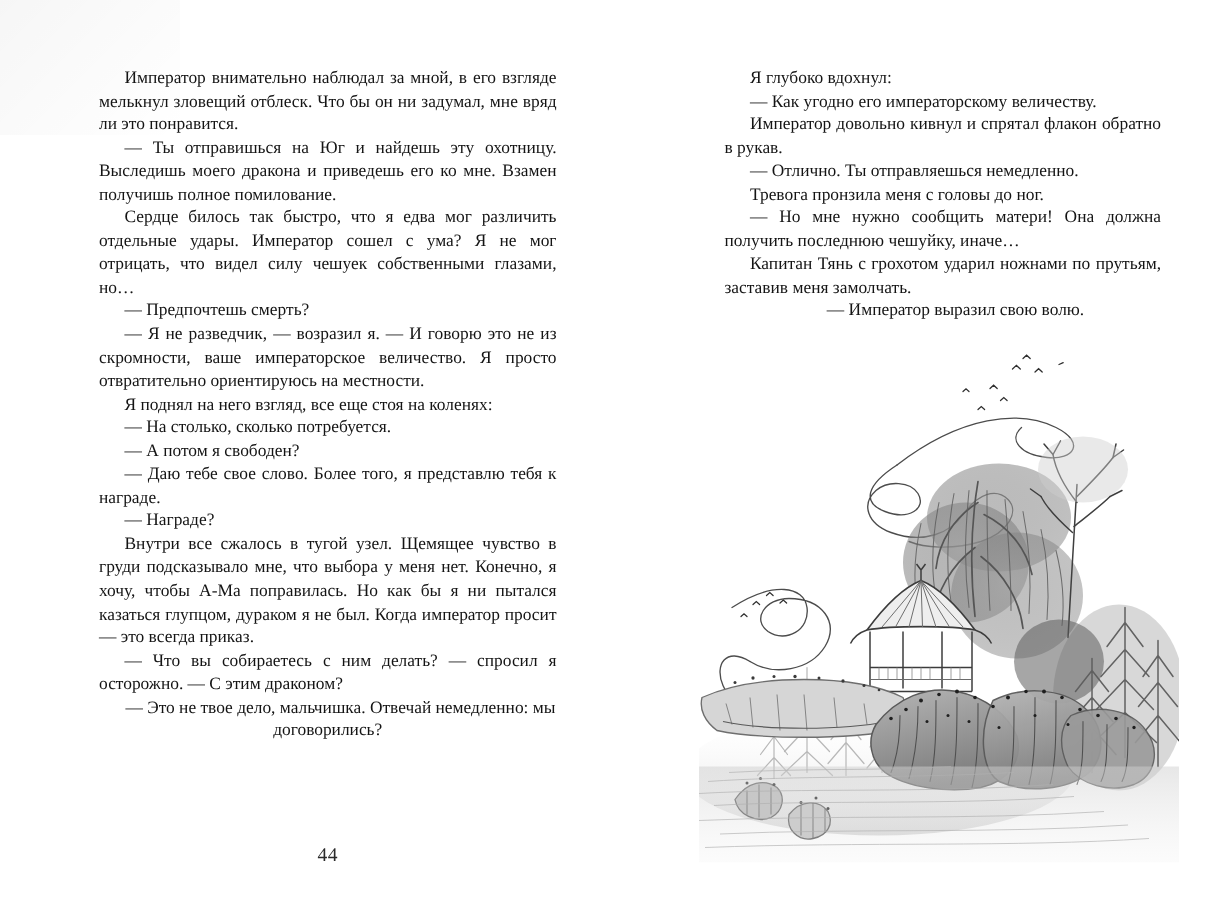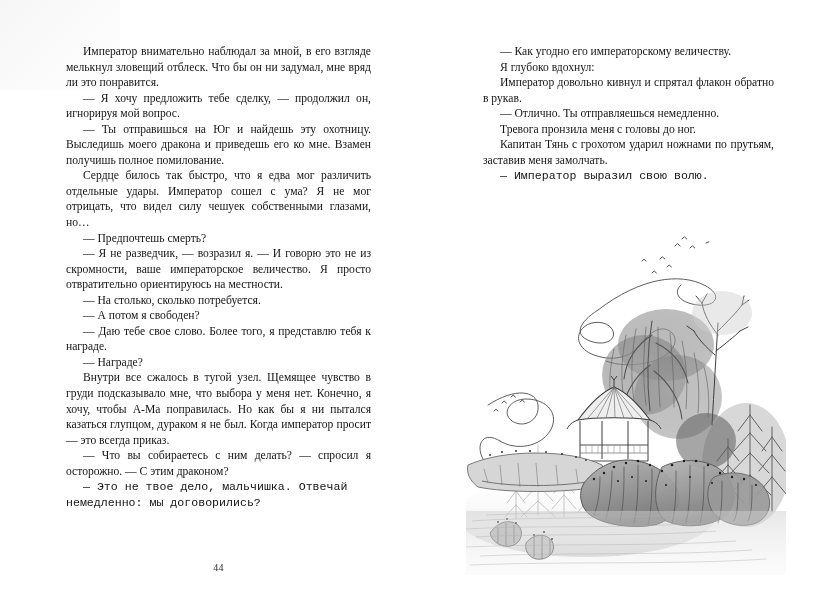--- a/index.html
+++ b/index.html
@@ -46,30 +46,29 @@
   .col-right {
     left: 483px;
     top: 44px;
     width: 291px;
   }
   .col p {
     margin: 0;
     text-indent: 17px;
   }
   .col p:last-child {
-    text-align: left;
-    font-family: Liberation Mono, monospace;
+    text-align: center;
   }
   .folio {
     position: absolute;
     left: 66px;
     top: 562px;
     width: 305px;
     text-align: center;
-    font-size: 10px;
+    font-size: 13px;
     color: #2a2a2a;
     letter-spacing: 0.3px;
   }
   .illustration {
     position: absolute;
     left: 466px;
     top: 215px;
     width: 320px;
     height: 360px;
   }
@@ -82,42 +81,43 @@
 </head>
 <body>
 
 <div class="page">
   <div class="page-shade"></div>
 
   <div class="spread">
 
     <div class="col col-left">
       <p>Император внимательно наблюдал за мной, в его взгляде мелькнул зловещий отблеск. Что бы он ни задумал, мне вряд ли это понравится.</p>
-      <p>— Я хочу предложить тебе сделку, — продолжил он, игнорируя мой вопрос.</p>
       <p>— Ты отправишься на Юг и найдешь эту охотницу. Выследишь моего дракона и приведешь его ко мне. Взамен получишь полное помилование.</p>
       <p>Сердце билось так быстро, что я едва мог различить отдельные удары. Император сошел с ума? Я не мог отрицать, что видел силу чешуек собственными глазами, но…</p>
       <p>— Предпочтешь смерть?</p>
       <p>— Я не разведчик, — возразил я. — И говорю это не из скромности, ваше императорское величество. Я просто отвратительно ориентируюсь на местности.</p>
+      <p>Я поднял на него взгляд, все еще стоя на коленях:</p>
       <p>— На столько, сколько потребуется.</p>
       <p>— А потом я свободен?</p>
       <p>— Даю тебе свое слово. Более того, я представлю тебя к награде.</p>
       <p>— Награде?</p>
       <p>Внутри все сжалось в тугой узел. Щемящее чувство в груди подсказывало мне, что выбора у меня нет. Конечно, я хочу, чтобы А-Ма поправилась. Но как бы я ни пытался казаться глупцом, дураком я не был. Когда император просит — это всегда приказ.</p>
       <p>— Что вы собираетесь с ним делать? — спросил я осторожно. — С этим драконом?</p>
       <p>— Это не твое дело, мальчишка. Отвечай немедленно: мы договорились?</p>
     </div>
 
     <div class="folio">44</div>
 
     <div class="col col-right">
+      <p>Я глубоко вдохнул:</p>
       <p>— Как угодно его императорскому величеству.</p>
-      <p>Я глубоко вдохнул:</p>
       <p>Император довольно кивнул и спрятал флакон обратно в рукав.</p>
       <p>— Отлично. Ты отправляешься немедленно.</p>
       <p>Тревога пронзила меня с головы до ног.</p>
+      <p>— Но мне нужно сообщить матери! Она должна получить последнюю чешуйку, иначе…</p>
       <p>Капитан Тянь с грохотом ударил ножнами по прутьям, заставив меня замолчать.</p>
       <p>— Император выразил свою волю.</p>
     </div>
 
     <div class="illustration">
       <svg viewBox="0 0 320 360" xmlns="http://www.w3.org/2000/svg">
         <defs>
           <linearGradient id="mistGrad" x1="0" y1="0" x2="0" y2="1">
             <stop offset="0%" stop-color="#ffffff" stop-opacity="0"></stop>
             <stop offset="100%" stop-color="#bdbdbd" stop-opacity="0.55"></stop>

